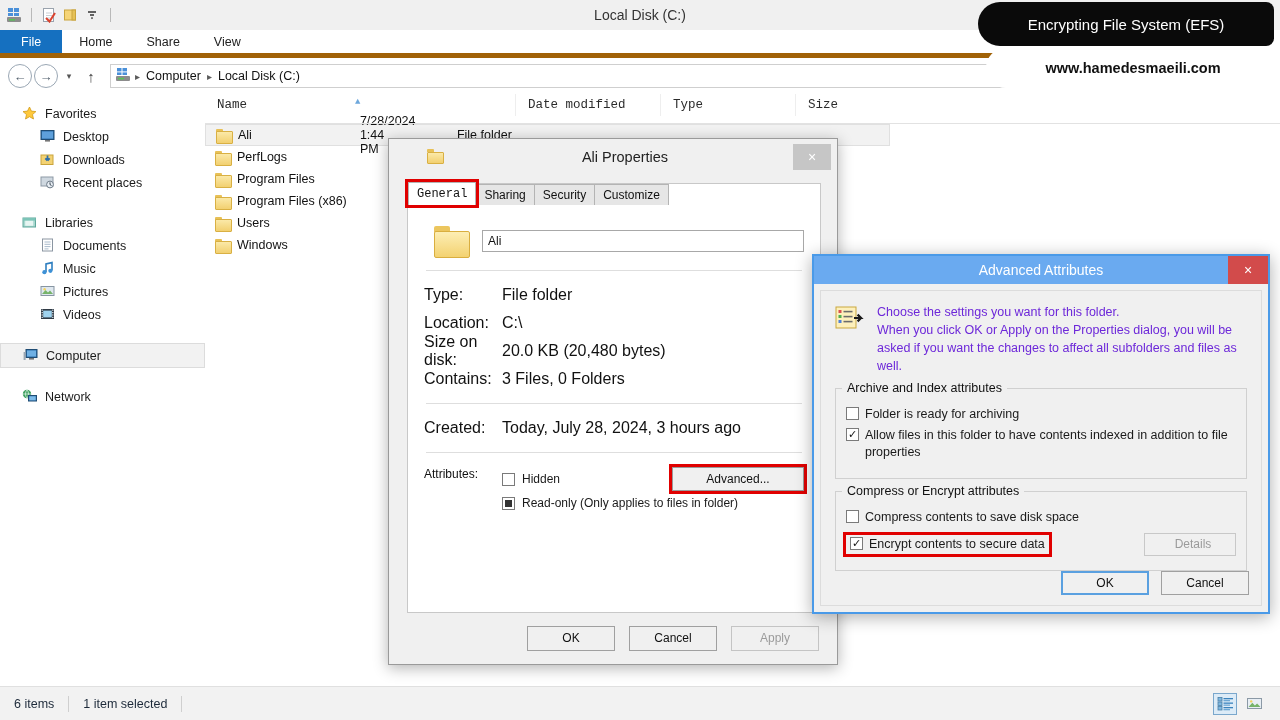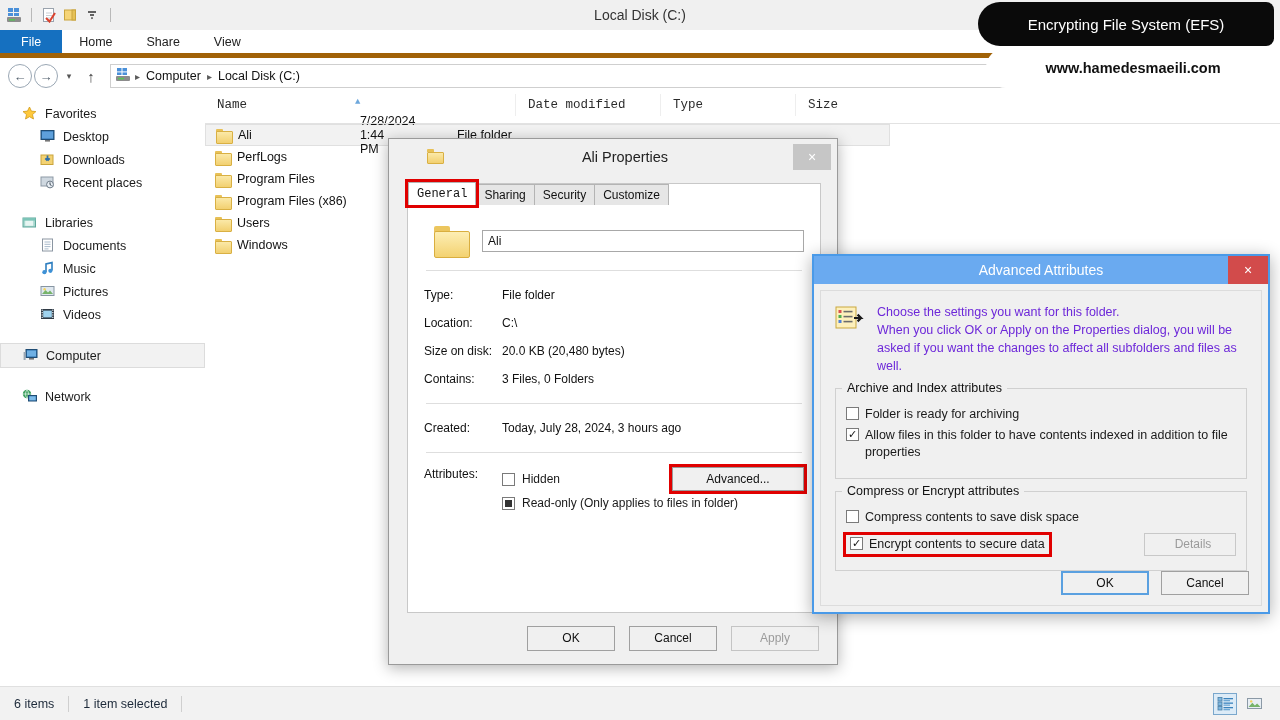--- a/index.html
+++ b/index.html
@@ -152,21 +152,21 @@
   .bigfolder { width:34px; height:30px; position:relative; flex:none; }
   .bigfolder:before { content:""; position:absolute; left:0; top:0; width:16px; height:6px;
     background:#ecc65e; border-radius:2px 2px 0 0; }
   .bigfolder:after { content:""; position:absolute; left:0; top:5px; width:34px; height:25px;
     background:linear-gradient(#fdeeb4,#f3d271); border:1px solid #d9ae3f; border-radius:2px; }
   .nameinput {
     flex:1; height:22px; border:1px solid #a8a8a8; background:#fff;
     display:flex; align-items:center; padding:0 5px; font-size:12px; color:#111;
   }
   .hr { height:1px; background:#dedede; margin:10px 2px; }
-  .prow { display:flex; align-items:center; height:28px; font-size:12px; }
+  .prow { display:flex; align-items:center; height:28px; font-size:16px; }
   .plabel { width:78px; color:#111; flex:none; }
   .pvalue { color:#111; }
   .attrrow { display:flex; align-items:flex-start; font-size:12px; padding-top:4px; }
   .cbline { display:flex; align-items:center; gap:7px; height:24px; }
   .cbox {
     width:13px; height:13px; border:1px solid #7a7a7a; background:#fff; flex:none;
     display:flex; align-items:center; justify-content:center;
     font-size:11px; line-height:1; color:#111;
   }
   .cbox.indet:after { content:""; width:7px; height:7px; background:#333; display:block; }

